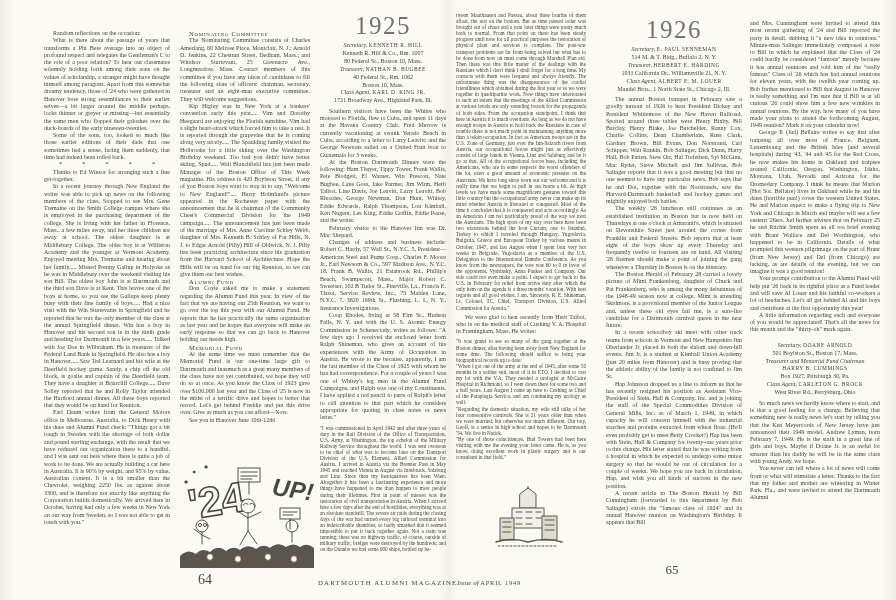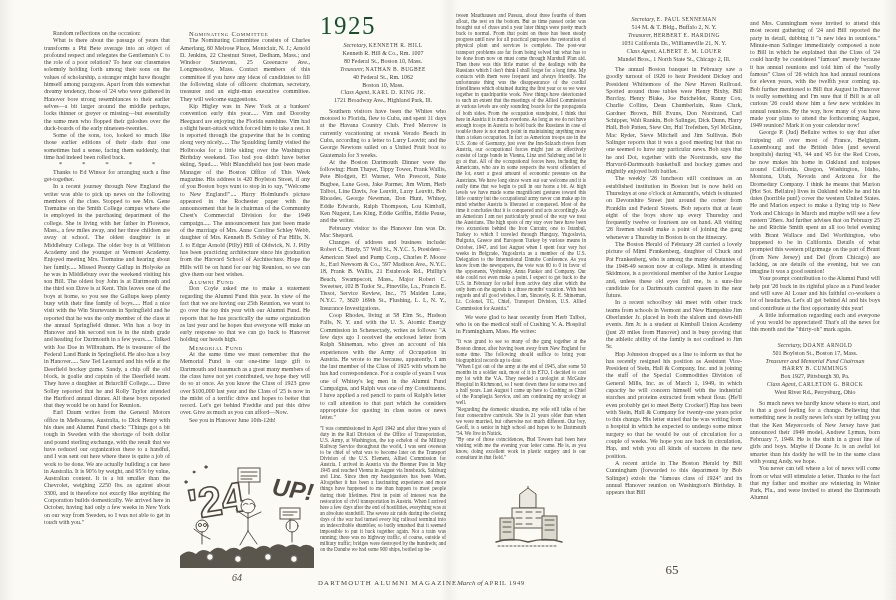--- a/index.html
+++ b/index.html
@@ -12,30 +12,30 @@
     background:linear-gradient(90deg,rgba(0,0,0,0) 0%,rgba(90,85,75,.06) 50%,rgba(0,0,0,0) 100%);}
   .edge-l{position:absolute;left:0;top:0;width:14px;height:600px;background:linear-gradient(90deg,rgba(80,75,65,.08),rgba(0,0,0,0));}
   .edge-r{position:absolute;right:0;top:0;width:14px;height:600px;background:linear-gradient(270deg,rgba(80,75,65,.08),rgba(0,0,0,0));}
 
   .col{position:absolute;font-size:6px;line-height:7.3px;text-align:justify;overflow:hidden;}
   .col p{margin:0;text-indent:9px;}
   p.ni{text-indent:0;}
   .small{font-size:5.2px;line-height:6.1px;}
   .stars{text-align:center;text-indent:0;letter-spacing:9px;margin:3px 0 2px;font-size:7px;}
   .shead{text-indent:0;text-align:left;font-variant:small-caps;letter-spacing:.7px;margin:5px 0 1.5px;font-size:6.6px;color:#3f3b33;}
-  .yr{text-align:left;font-size:25px;line-height:27px;letter-spacing:1.5px;margin:0 0 3px;font-weight:400;color:#14532d;}
+  .yr{text-align:center;font-size:25px;line-height:27px;letter-spacing:1.5px;margin:0 0 3px;font-weight:400;color:#737373;}
   .off{text-align:center;line-height:7.9px;margin-bottom:2.5px;}
   .off .role{font-style:italic;}
   .off .name{font-size:5.5px;letter-spacing:.5px;}
   .off .addr{display:block;}
   .gap{height:3px;}
 
   .fmag{position:absolute;left:318px;top:579px;width:130px;text-align:center;
     font-size:6.8px;letter-spacing:1.2px;color:#4b473e;white-space:nowrap;}
-  .fnum-l{position:absolute;left:198px;top:572px;width:44px;text-align:right;font-size:10px;color:#4b473e;font-style:italic;}
+  .fnum-l{position:absolute;left:198px;top:572px;width:44px;text-align:left;font-size:14px;color:#4b473e;}
   .fissue{position:absolute;left:457px;top:579px;font-size:7px;color:#4b473e;}
   .fissue .it{font-style:italic;}
   .fissue .sc{letter-spacing:.8px;font-size:6.4px;}
   .fnum-r{position:absolute;left:650px;top:562px;width:44px;text-align:center;font-size:13px;color:#4b473e;}
 
   .cartoon{position:absolute;left:180px;top:460px;width:134px;height:110px;}
   .spot{position:absolute;left:492px;top:486px;width:72px;height:64px;}
 </style>
 </head>
 <body>
@@ -146,20 +146,21 @@
       <rect x="8" y="32" width="14" height="22" fill="#dcd9cf"></rect>
       <rect x="50" y="30" width="15" height="24" fill="#dcd9cf"></rect>
       <path d="M24 26 h6 M34 26 h6 M44 26 h5 M24 32 h6 M34 32 h6 M44 32 h5 M24 38 h6 M34 38 h6"></path>
       <path d="M11 36 h8 M11 41 h8 M11 46 h8 M53 34 h9 M53 39 h9 M53 44 h9"></path>
       <path d="M4 56 q16 -5 32 0 q18 -5 34 0" stroke-width="1.4"></path>
       <path d="M6 60 h60" stroke-dasharray="2 2"></path>
     </g>
   </svg>
 
   <div class="col" style="left:606px;top:16px;width:136px;height:540px;">
+    <div class="yr">1926</div>
     <div class="off">
       <div><span class="role">Secretary,</span> <span class="name">E. PAUL SENNEMAN</span>
         <span class="addr">514 M. &amp; T. Bldg., Buffalo 2, N. Y.</span></div>
       <div><span class="role">Treasurer,</span> <span class="name">HERBERT E. HARDING</span>
         <span class="addr">1031 California Dr., Williamsville 21, N. Y.</span></div>
       <div><span class="role">Class Agent,</span> <span class="name">ALBERT E. M. LOUER</span>
         <span class="addr">Mandel Bros., 1 North State St., Chicago 2, Ill.</span></div>
     </div>
     <p>The annual Boston banquet in February saw a goodly turnout of 1926 to hear President Dickey and President Whittemore of the New Haven Railroad. Spotted around three tables were Henry Bixby, Bill Barclay, Henry Blake, Joe Batchelder, Ranny Cox, Charlie Collins, Dean Chamberlain, Russ Clark, Gardner Brown, Bill Evans, Don Norstrand, Carl Schipper, Walt Rankin, Bob Salinger, Dick Dunn, Harry Hall, Bob Patten, Stew Orr, Hal Trefethen, Syl McGinn, Mac Ryder, Steve Mitchell and Jim Sullivan. Bob Salinger reports that it was a good meeting but that no one seemed to have any particular news. Bob says that he and Dot, together with the Norstrands, saw the Harvard-Dartmouth basketball and hockey games and mightily enjoyed both battles.</p>
     <p>The weekly '26 luncheon still continues as an established institution in Boston but is now held on Thursdays at one o'clock at Amaranti's, which is situated on Devonshire Street just around the corner from Franklin and Federal Streets. Bob reports that at least eight of the boys show up every Thursday and frequently twelve or fourteen are on hand. All visiting '26 firemen should make a point of joining the gang whenever a Thursday in Boston is on the itinerary.</p>
@@ -186,17 +187,17 @@
       <div><span class="role">Class Agent,</span> <span class="name">CARLETON G. BROCK</span>
         <span class="addr">West River Rd., Perrysburg, Ohio</span></div>
     </div>
     <p>So much news we hardly know where to start, and is that a good feeling for a change. Believing that something new is really news let's start by telling you that the Ken Meyercords of New Jersey have just announced their 1949 model, Andrew Lyman, born February 7, 1949. He is the sixth in a great line of girls and boys. Maybe if Doane Jr. is an awful lot smarter than his daddy he will be in the same class with young Andy, we hope.</p>
     <p>You never can tell where a lot of news will come from or what will stimulate a letter. Thanks to the fact that my father and mother are wintering in Winter Park, Fla., and were invited to attend the Dartmouth Alumni</p>
   </div>
 
   <div class="fnum-l">64</div>
   <div class="fmag">DARTMOUTH ALUMNI MAGAZINE</div>
   <div class="fissue">
-    <span class="it">March of</span>
+    <span class="it">Issue of</span>
     <span class="sc">APRIL 1949</span>
   </div>
   <div class="fnum-r">65</div>
 </div>
 
 </body></html>

